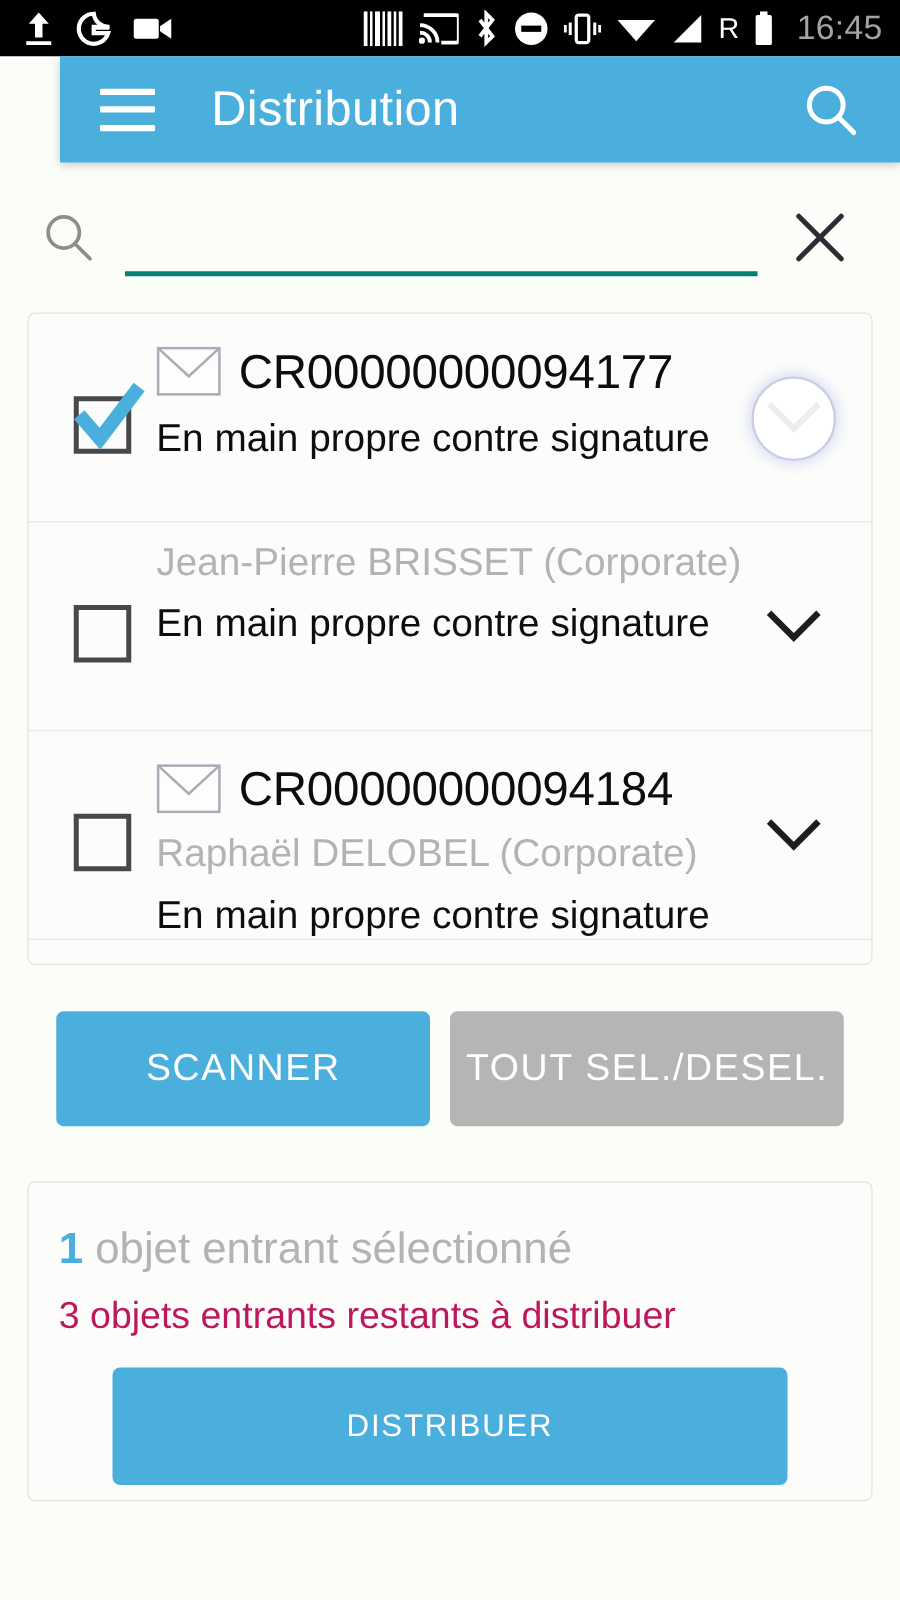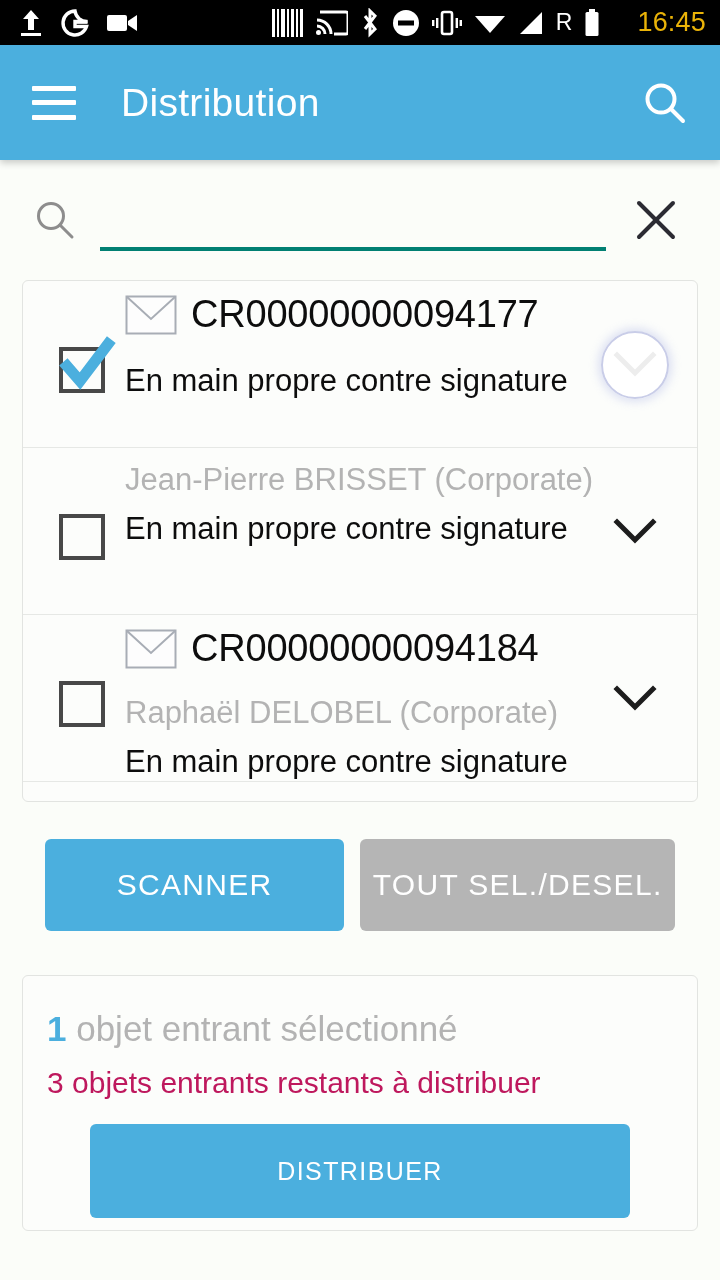--- a/index.html
+++ b/index.html
@@ -28,45 +28,46 @@
     background: #000000;
     display: flex;
     align-items: center;
     padding: 0 14px 0 18px;
     box-sizing: border-box;
   }
   .sb-left { display: flex; align-items: center; gap: 16px; }
   .sb-right { display: flex; align-items: center; gap: 12px; margin-left: auto; }
   .sb-ico { display: block; }
   .sb-clock {
-    color: #eab308;
+    color: #a3a3a3;
     font-size: 27px;
     letter-spacing: 0.2px;
-    margin-left: 25px;
+    margin-left: 6px;
     line-height: 1;
     font-family: "Liberation Sans", sans-serif;
   }
   .sb-roam {
     color: #ffffff;
     font-size: 23px;
     font-weight: 400;
     line-height: 1;
   }
 
   
   .appbar {
-    height: 115px;
+    height: 85px;
     background: #4bafde;
     display: flex;
     align-items: center;
     padding: 0 28px 0 32px;
     box-sizing: border-box;
     position: relative;
     box-shadow: 0 3px 7px rgba(0,0,0,0.20);
     z-index: 5;
+    margin-left: 48px;
   }
   .hamburger {
     width: 44px;
     height: 34px;
     display: flex;
     flex-direction: column;
     justify-content: space-between;
     cursor: pointer;
   }
   .hamburger span {
@@ -180,21 +181,21 @@
     top: -17px;
     width: 62px;
     height: 62px;
   }
 
   .item-body {
     padding-left: 66px;
   }
   .line-ref {
     display: flex;
-    align-items: flex-start;
+    align-items: flex-end;
     padding-top: 14px;
     height: 52px;
   }
   .env-ico { flex: none; margin-right: 14px; display: block; }
   .ref-text {
     font-size: 38px;
     color: #0d0d0d;
     letter-spacing: -0.2px;
     line-height: 1;
     white-space: nowrap;

